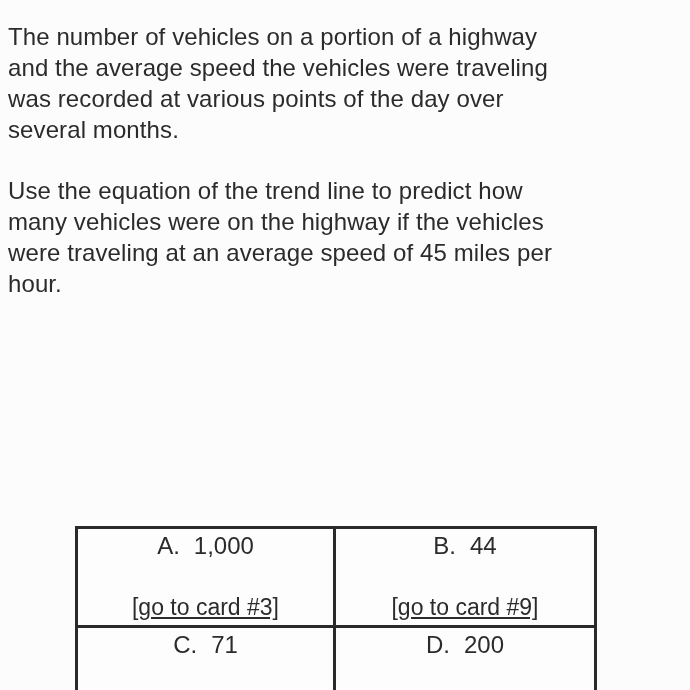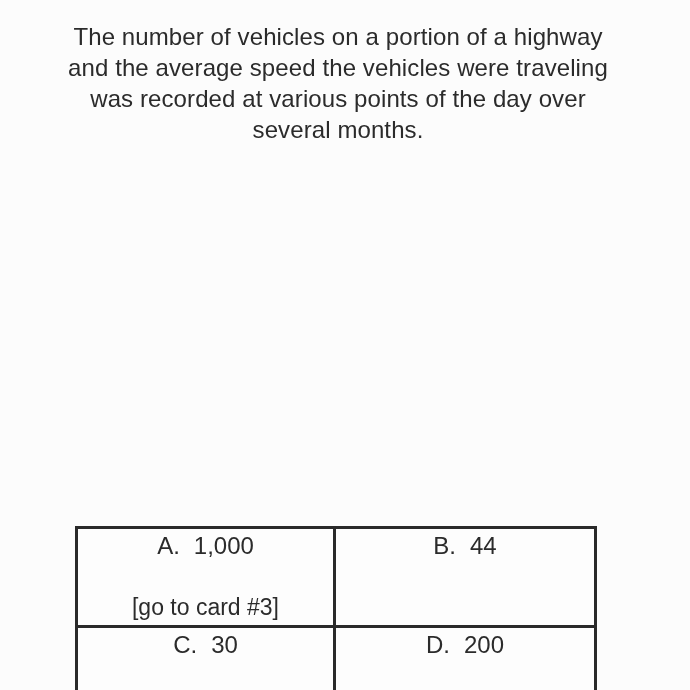--- a/index.html
+++ b/index.html
@@ -18,21 +18,20 @@
   }
   .content {
     position: absolute;
     left: 8px;
     top: 21px;
     width: 660px;
   }
   .para {
     font-size: 24px;
     line-height: 31px;
-    text-align: center;
     white-space: pre-line;      
     color: #2b2b2b;
     margin-bottom: 30px;
     letter-spacing: 0.1px;
   }
   .answer-table {
     position: absolute;
     left: 75px;
     top: 526px;
     width: 522px;
@@ -56,56 +55,62 @@
   .option-line {
     display: flex;
     gap: 14px;
     align-items: baseline;
     color: #2b2b2b;
   }
   .card-note {
     color: #2b2b2b;
     font-size: 23px;
     padding-bottom: 2px;
+    text-decoration: underline;
   }
   .card-note:empty { display: none; }
 </style>
 </head>
 <body>
 
 <div class="page">
 
   <div class="content">
     <p class="para">The number of vehicles on a portion of a highway
 and the average speed the vehicles were traveling
 was recorded at various points of the day over
 several months.</p>
+    <p class="para">Use the equation of the trend line to predict how
+many vehicles were on the highway if the vehicles
+were traveling at an average speed of 45 miles per
+hour.</p>
   </div>
 
   <div class="answer-table">
 
     <div class="cell col-left row-top">
       <div class="option-line">
         <span>A.</span>
         <span>1,000</span>
       </div>
       <div class="card-note">[go to card #3]</div>
     </div>
 
     <div class="cell row-top">
       <div class="option-line">
         <span>B.</span>
         <span>44</span>
       </div>
+      <div class="card-note">[go to card #9]</div>
     </div>
 
     <div class="cell col-left">
       <div class="option-line">
         <span>C.</span>
-        <span>30</span>
+        <span>71</span>
       </div>
 
     </div>
 
     <div class="cell">
       <div class="option-line">
         <span>D.</span>
         <span>200</span>
       </div>
 

